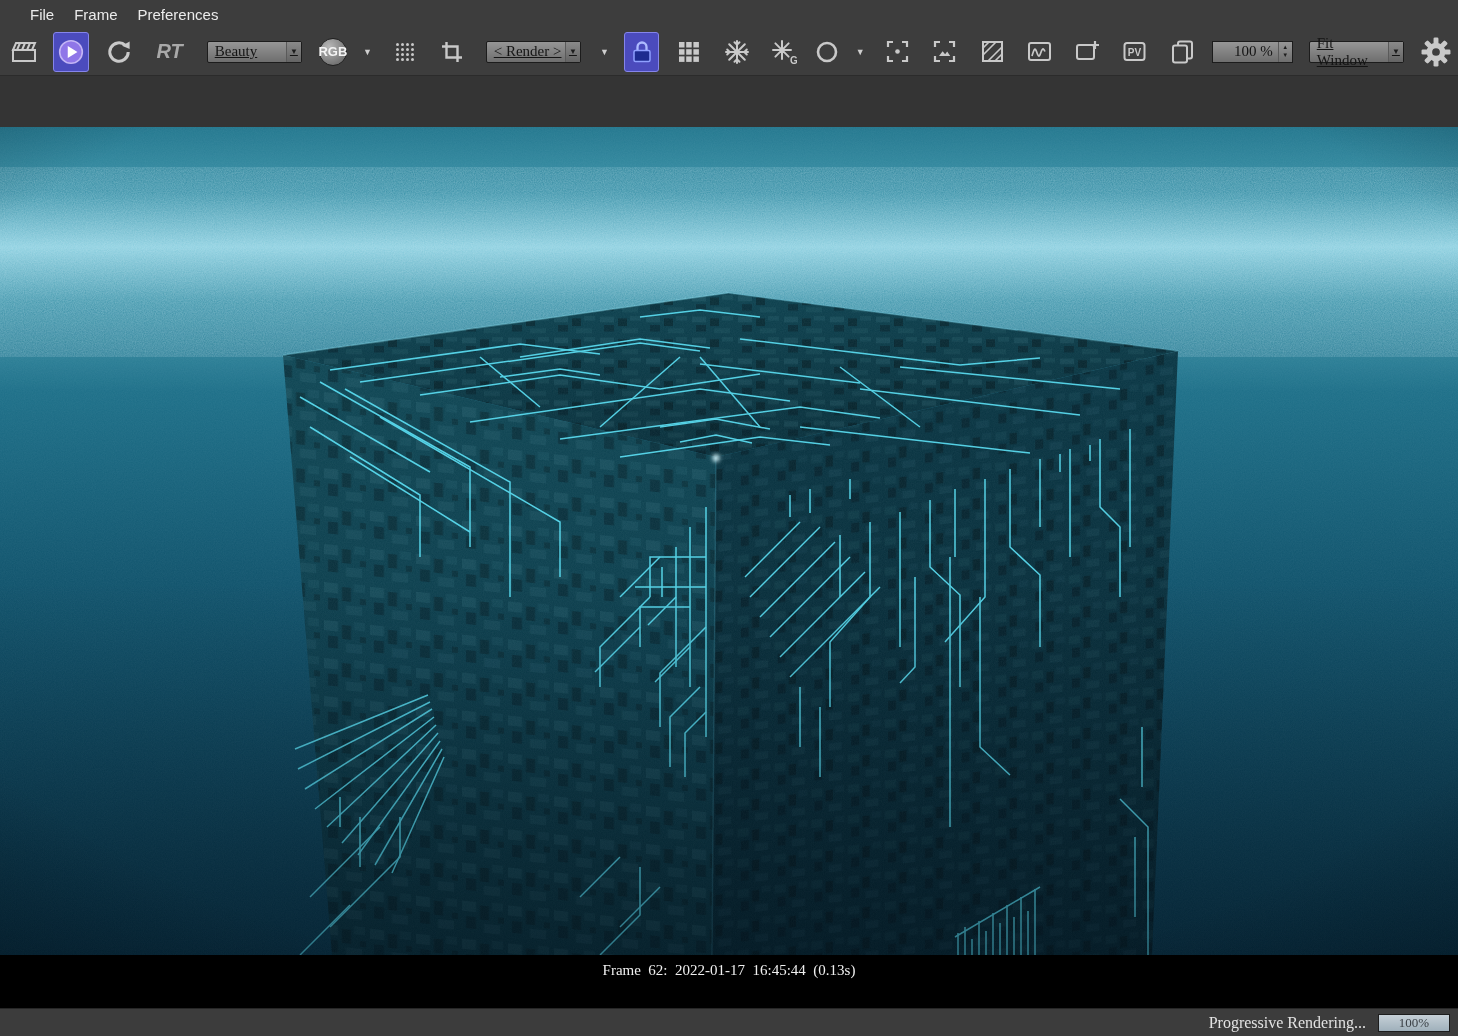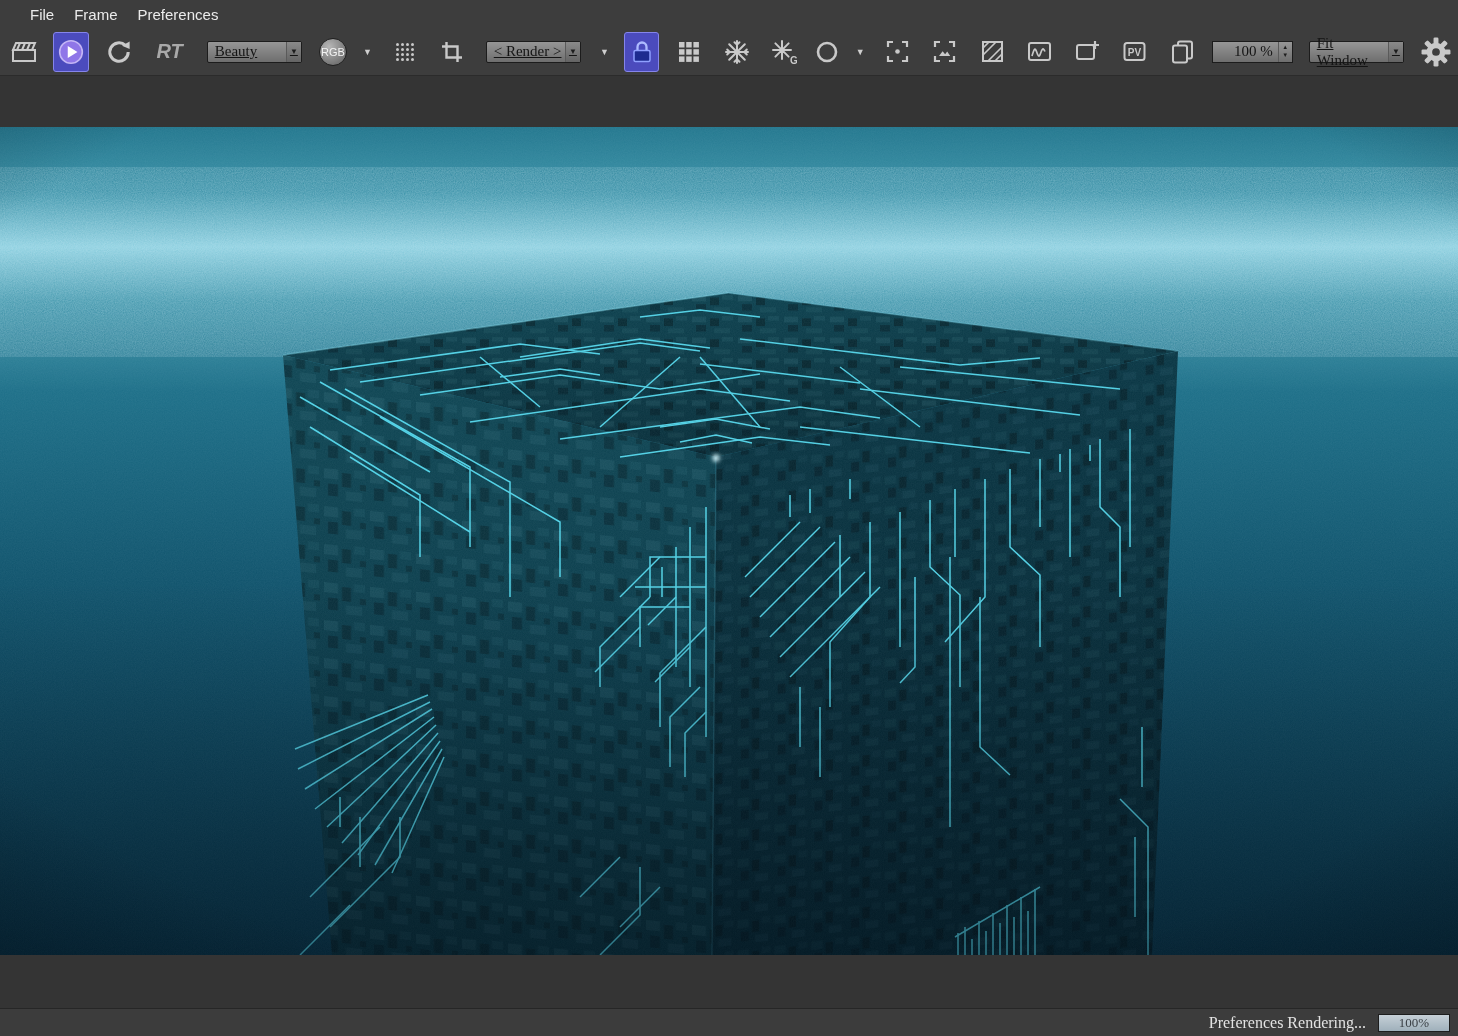--- a/index.html
+++ b/index.html
@@ -21,21 +21,21 @@
   .rt { font-style:italic; font-weight:bold; font-size:20px; color:#a9a9a9; padding:0 8px; }
   .dropdown { height:22px; width:112px; background:linear-gradient(#969696,#6e6e6e);
               border:1px solid #1c1c1c; border-radius:2px; display:flex; align-items:center;
               padding-left:7px; color:#141414; font:15px "Liberation Serif", serif; margin:0 4px;text-decoration:underline; }
   .dd-arrow { width:15px; height:100%; margin-left:auto; display:flex; align-items:center;
               justify-content:center; font-size:8px; color:#1d1d1d; border-left:1px solid #5a5a5a;
               background:linear-gradient(#8a8a8a,#646464); }
   .mini-arrow { font-size:9px; color:#cfcfcf; padding:0 3px; }
   .rgb-ball { width:28px; height:28px; border-radius:50%;
               background:radial-gradient(circle at 35% 30%, #b7b7b7, #5c5c5c);
-              border:1px solid #202020; color:#f4f4f4; font-weight:normal; font-size:11px;
+              border:1px solid #202020; color:#f4f4f4; font-weight:bold; font-size:13px;
               display:flex; align-items:center; justify-content:center;text-align:center; }
   .spinbox { height:22px; width:92px; background:linear-gradient(#969696,#6e6e6e);
              border:1px solid #1c1c1c; display:flex; align-items:center; padding-left:21px;
              color:#141414; font:15px "Liberation Serif", serif; margin-left:auto; }
   .stepper { margin-left:auto; height:100%; width:14px; border-left:1px solid #5a5a5a;
              display:flex; flex-direction:column; align-items:center; justify-content:center;
              font-size:6px; line-height:1.2; color:#1d1d1d; }
 
   
   .viewer { flex:1; display:flex; flex-direction:column; background:#343434; }
@@ -459,23 +459,26 @@
         <polyline points="1090,318 1090,334"></polyline>
       </g>
 
       <circle cx="716" cy="331" r="3.5" fill="#d8f8ff" filter="url(#glow)"></circle>
 
       <rect x="0" y="0" width="1458" height="828" filter="url(#grain)" opacity="0.12"></rect>
       <rect x="0" y="0" width="1458" height="828" fill="url(#bottomDark)"></rect>
       <rect x="0" y="0" width="1458" height="828" fill="url(#vig)"></rect>
     </svg>
 
+    <div class="frame-bar">
+      <span class="frame-text">Frame  62:  2022-01-17  16:45:44  (0.13s)</span>
+    </div>
   </div>
 
   <div class="statusbar">
-    <span class="status-text">Preferences Rendering...</span>
+    <span class="status-text">Progressive Rendering...</span>
     <div class="progress">
       <div class="progress-fill"></div>
       <span class="progress-text">100%</span>
     </div>
   </div>
 
 </div>
 
 </body></html>

